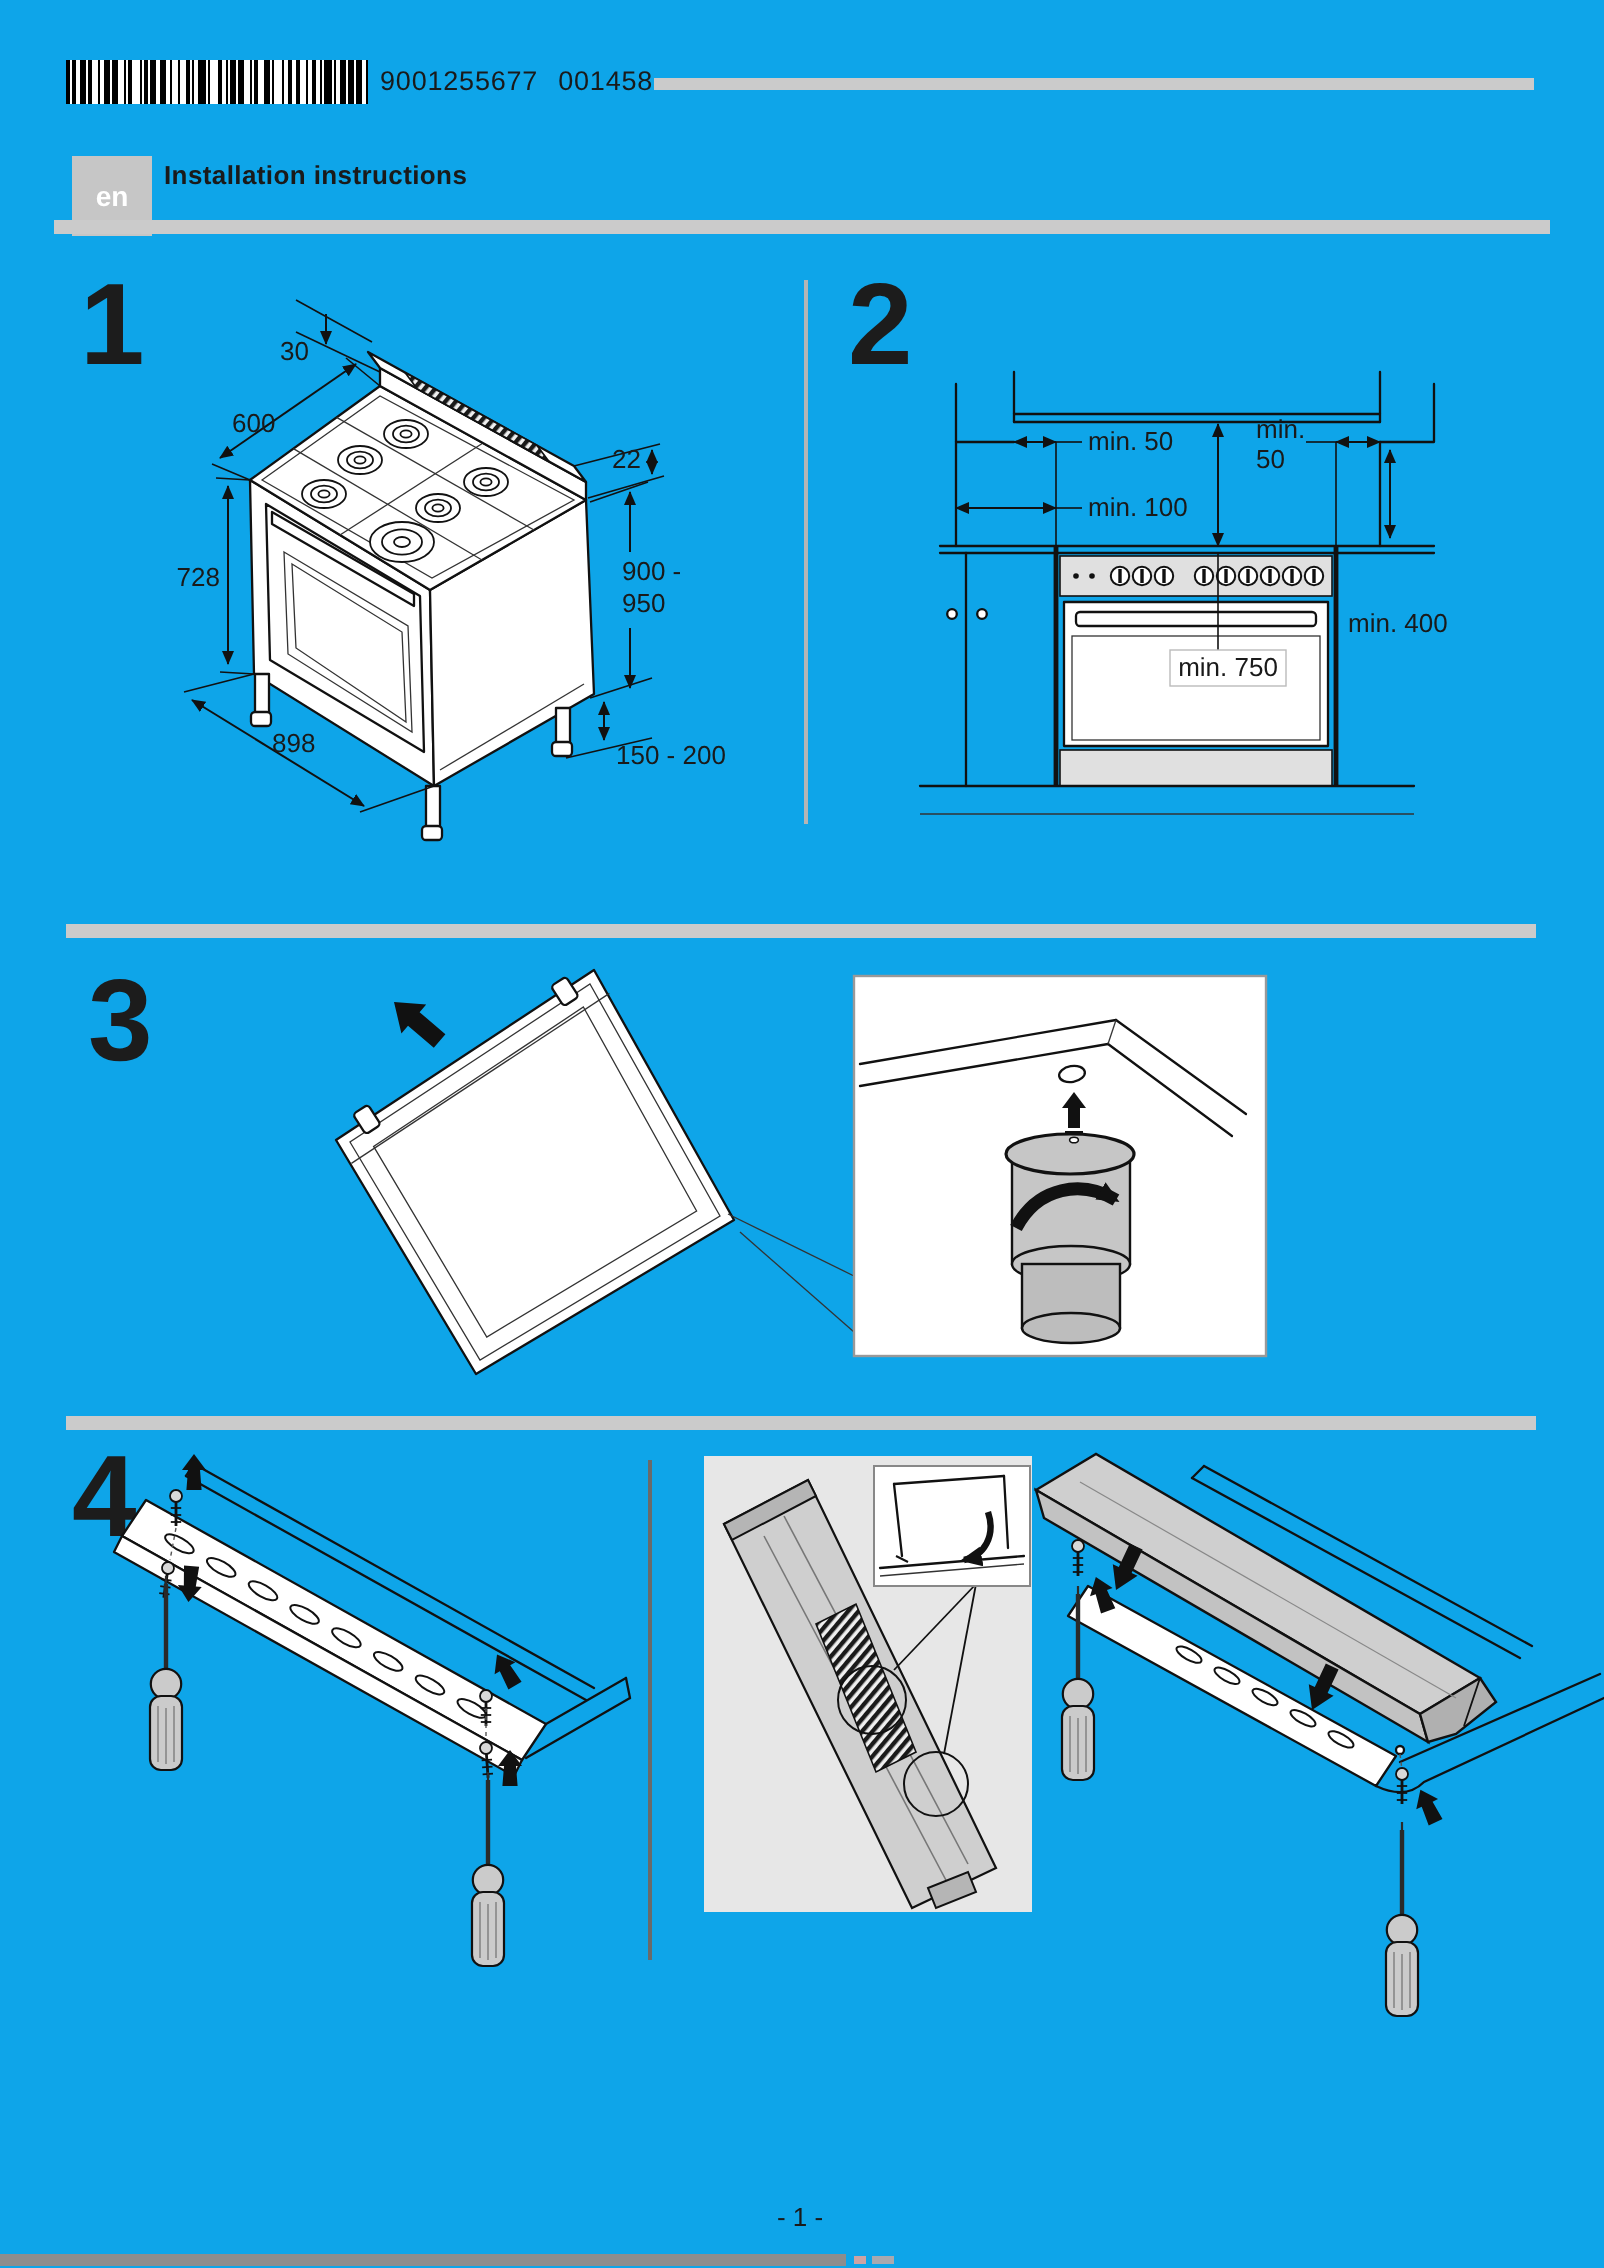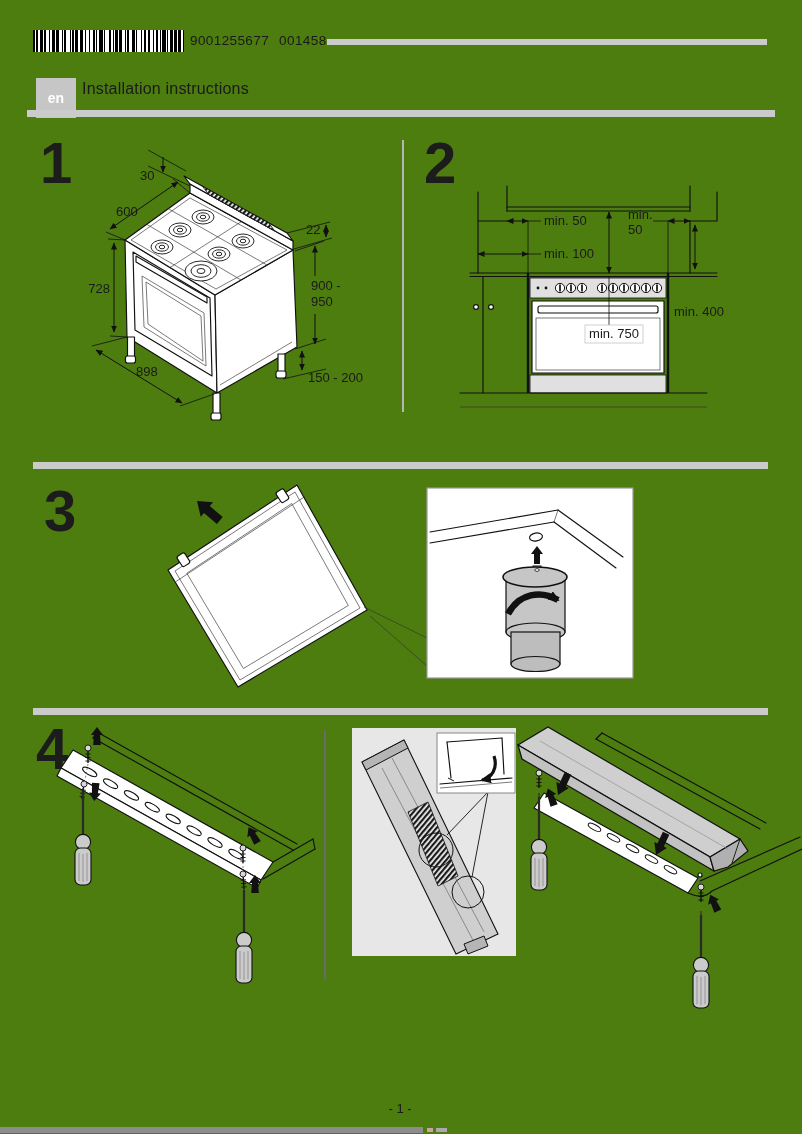--- a/index.html
+++ b/index.html
@@ -1,27 +1,27 @@
 <!DOCTYPE html>
 <html><head>
 <meta charset="utf-8">
 <style>
   html,body{margin:0;padding:0;background:#ededed;}
-  .page{position:relative;width:802px;height:1134px;background:#4d7c0f;margin:0 auto;
+  .page{position:relative;width:802px;height:1134px;background:#0ea5e9;margin:0 auto;
         font-family:"Liberation Sans",sans-serif;color:#1a1a1a;overflow:hidden;}
   .rule{position:absolute;background:#cbcbcb;}
   .vline{position:absolute;}
   .barcode{position:absolute;left:33px;top:30px;height:22px;display:flex;align-items:stretch;}
   .barcode div{height:100%;}
   .barcode .b{background:#000;}
   .barcode .g{background:#fff;}
   .bc-text{position:absolute;left:190px;top:33px;font-size:13.5px;letter-spacing:.4px;display:flex;gap:10px;}
   .lang{position:absolute;left:36px;top:78px;width:40px;height:40px;background:#c6c6c6;color:#fff;
         font-weight:bold;font-size:14px;display:flex;align-items:center;justify-content:center;}
-  .title{position:absolute;left:82px;top:80px;font-size:16px;font-weight:normal;letter-spacing:.2px;}
+  .title{position:absolute;left:82px;top:80px;font-size:13px;font-weight:bold;letter-spacing:.2px;}
   .num{position:absolute;font-weight:bold;font-size:58px;line-height:.9;letter-spacing:-2px;color:#1c1c1c;}
   .figsvg{position:absolute;overflow:visible;}
   .graybox{position:absolute;left:352px;top:728px;width:164px;height:228px;background:#e7e7e7;}
   .svgtxt{font-family:"Liberation Sans",sans-serif;font-size:13px;fill:#1a1a1a;}
   .ln{stroke:#111;stroke-width:1.15;fill:none;stroke-linejoin:round;stroke-linecap:round;}
   .fw{stroke:#111;stroke-width:1.15;fill:#fff;stroke-linejoin:round;}
   .thin{stroke:#333;stroke-width:.65;fill:none;}
   .ext{stroke:#111;stroke-width:.8;fill:none;}
   .dim{stroke:#111;stroke-width:1;fill:none;marker-start:url(#ah);marker-end:url(#ah);}
   .dimE{stroke:#111;stroke-width:1;fill:none;marker-end:url(#ah);}

